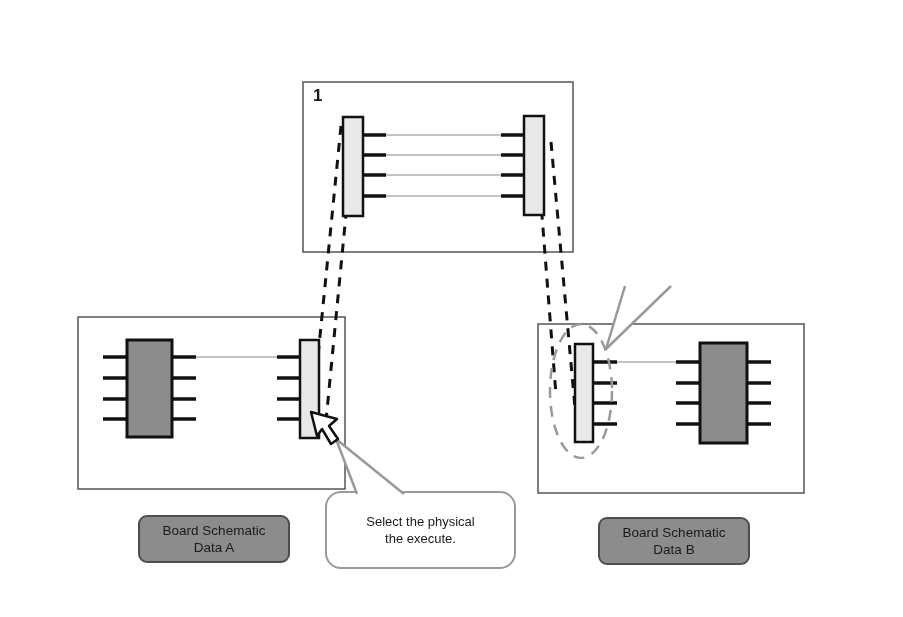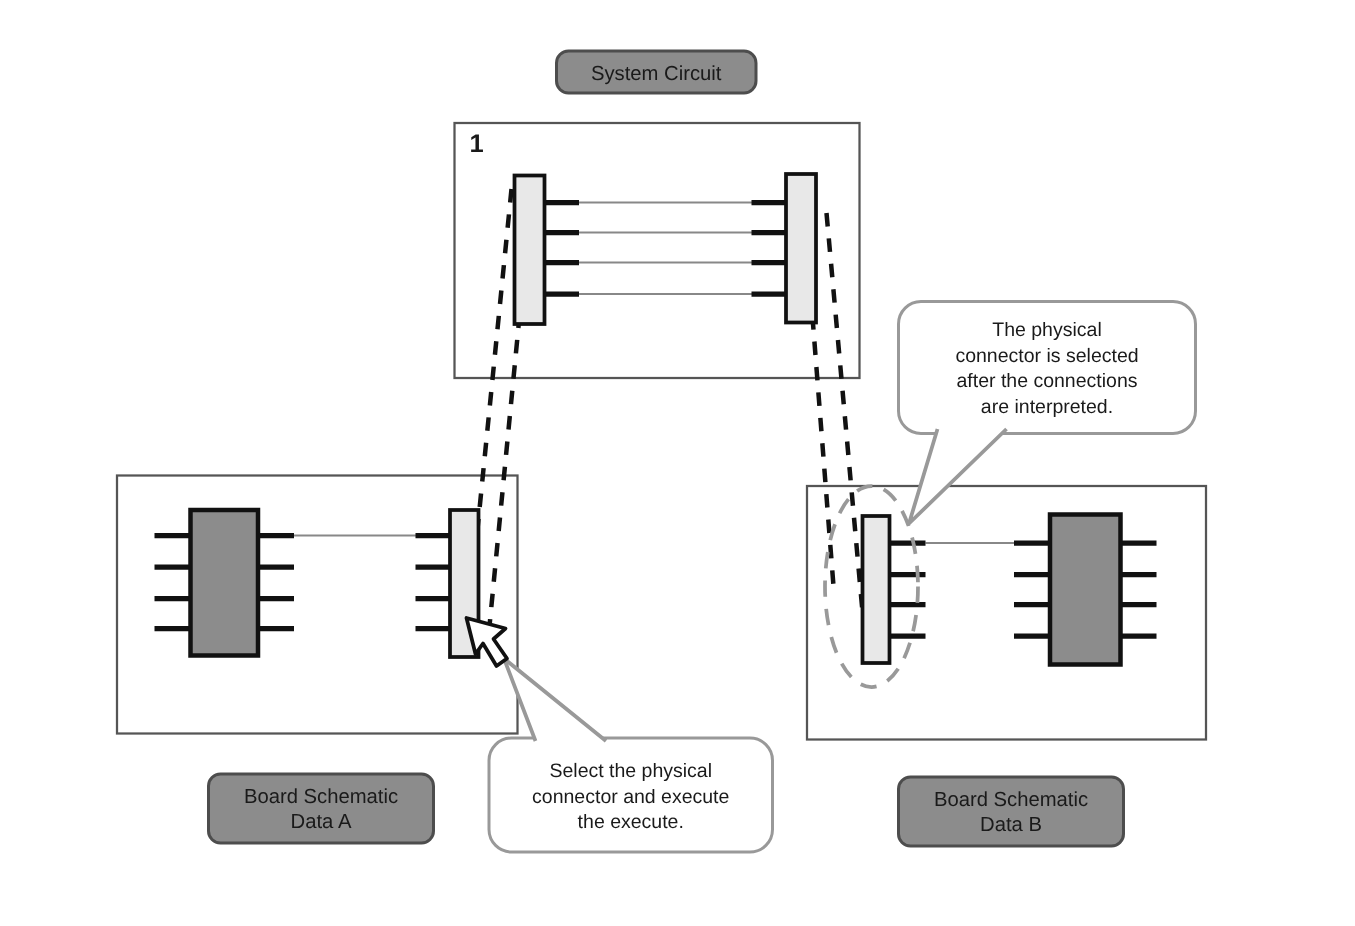--- a/index.html
+++ b/index.html
@@ -104,46 +104,36 @@
     <line class="pin" x1="746" y1="383" x2="771" y2="383"></line>
     <line class="pin" x1="746" y1="403" x2="771" y2="403"></line>
     <line class="pin" x1="746" y1="424" x2="771" y2="424"></line>
 
     <rect class="connector" x="575" y="344" width="18" height="98"></rect>
     <rect class="chip" x="700" y="343" width="47" height="100"></rect>
 
     <ellipse class="ellipse-dash" cx="581" cy="391" rx="31" ry="67"></ellipse>
   </svg>
 
-  <div class="chip-label" style="left:370px;top:33px;width:135px;height:30px;">
-    <span>System Circuit</span>
-  </div>
 
   <div class="sheet-num" style="left:313px;top:86px;">1</div>
 
   <div class="chip-label" style="left:138px;top:515px;width:152px;height:48px;">
     <span>Board Schematic</span>
     <span>Data A</span>
   </div>
 
   <div class="chip-label" style="left:598px;top:517px;width:152px;height:48px;">
     <span>Board Schematic</span>
     <span>Data B</span>
   </div>
 
-  <div class="callout" style="left:598px;top:200px;width:200px;height:90px;">
-    <span>The physical</span>
-    <span>connector is selected</span>
-    <span>after the connections</span>
-    <span>are interpreted.</span>
-  </div>
 
   <div class="callout" style="left:325px;top:491px;width:191px;height:78px;">
     <span>Select the physical</span>
-    <span>connector and execute</span>
     <span>the execute.</span>
   </div>
 
   <svg class="layer" width="903" height="617" style="z-index:3">
     <path class="tail" d="M625,286 L606,349 L671,286"></path>
     <path class="tail" d="M357,494 L336,439 L404,494"></path>
     <path class="cursor" d="M311,412 L317,436 L322,429 L331,444 L338,439 L329,426 L337,419 Z"></path>
   </svg>
 
 </div>

